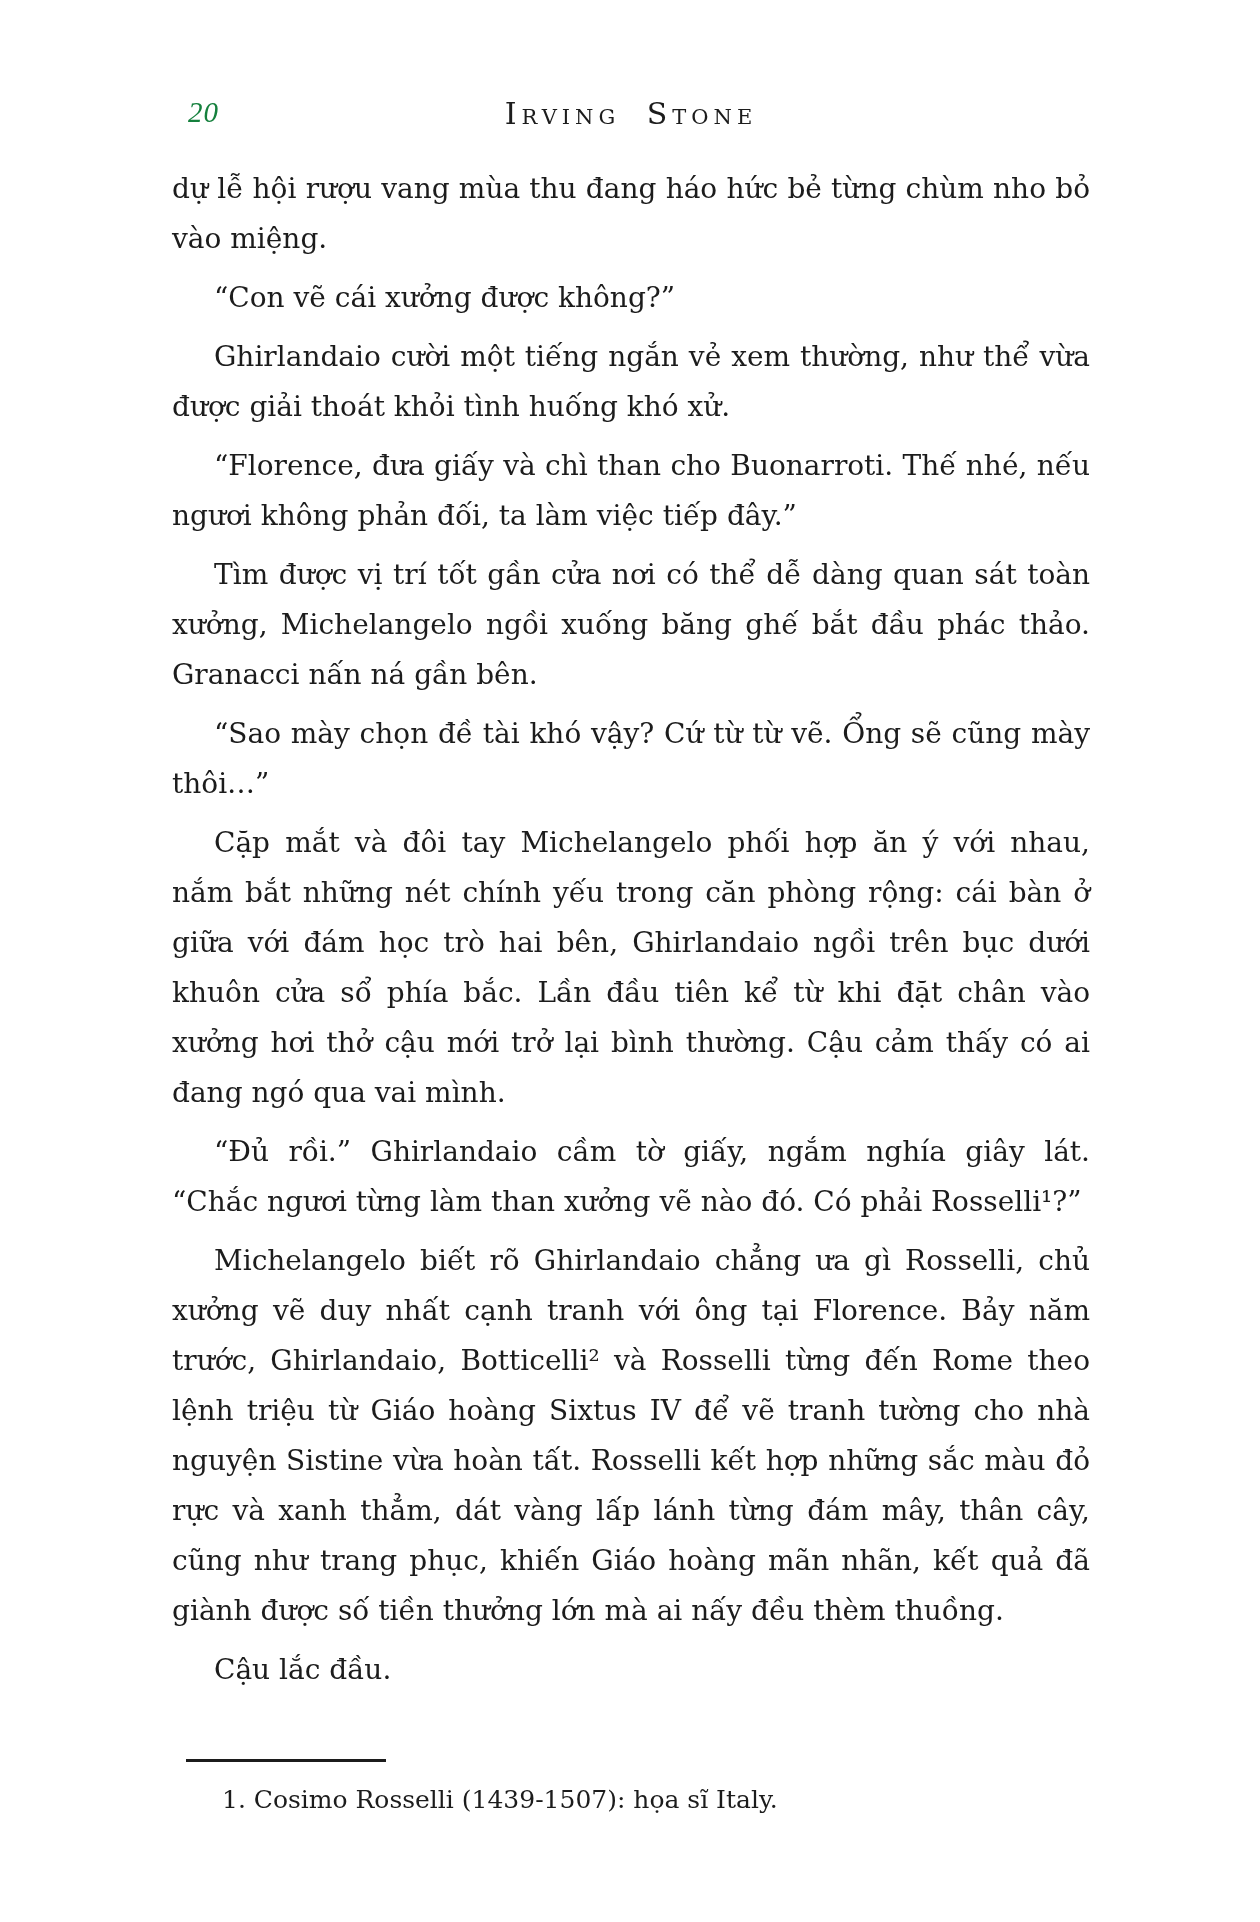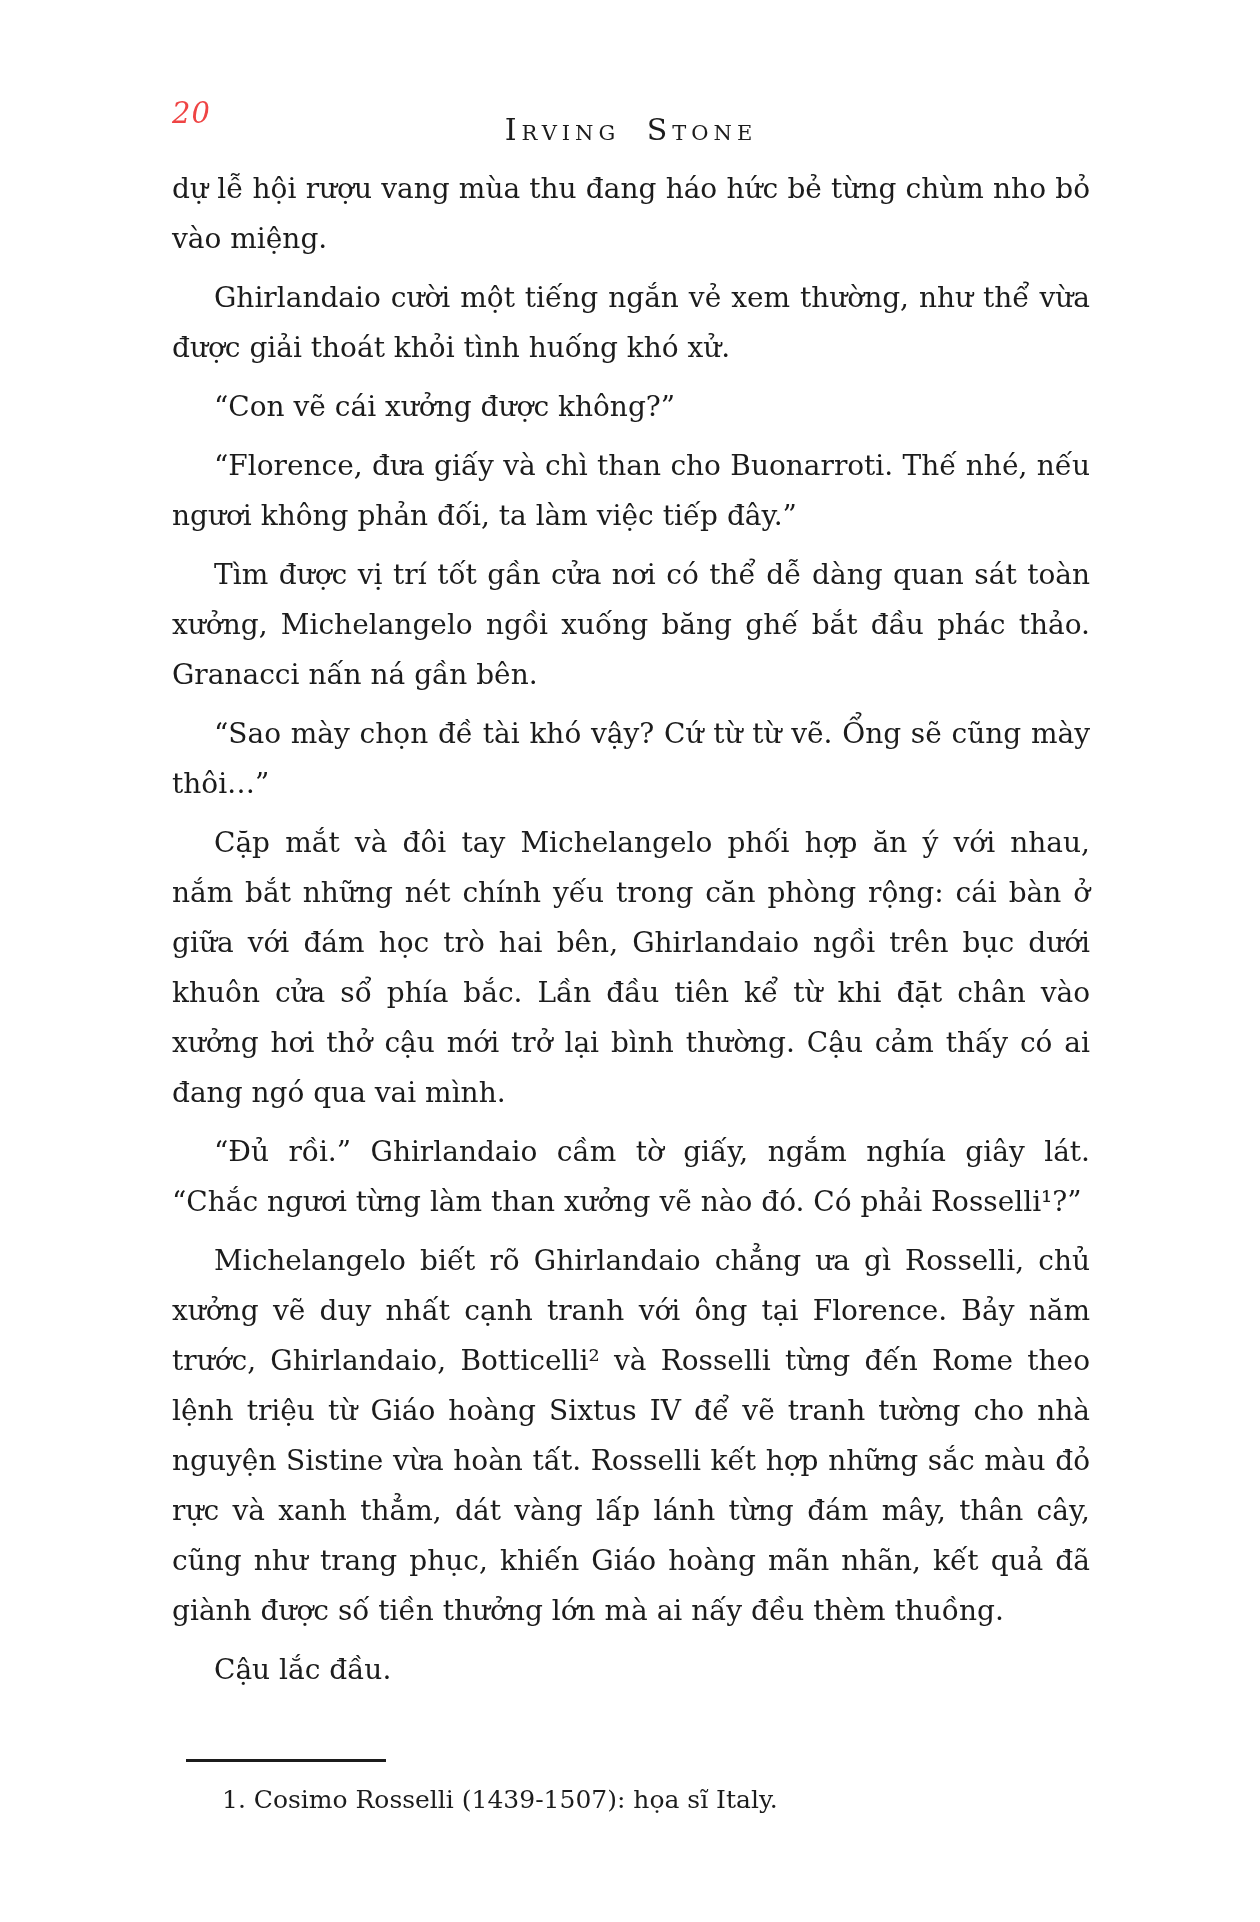--- a/index.html
+++ b/index.html
@@ -18,32 +18,33 @@
     box-sizing: border-box;
     padding: 96px 170px 0 172px;
     background: #ffffff;
   }
   .running-head {
     position: relative;
     height: 42px;
   }
   .page-number {
     position: absolute;
-    left: 0;
+    left: 16px;
     top: 0;
     font-style: italic;
     font-size: 29px;
     letter-spacing: 1px;
-    color: #ef4444;
+    color: #15803d;
+    font-family: Liberation Serif, serif;
   }
   .running-title {
     position: absolute;
     left: 0;
     right: 0;
-    top: 16px;
+    top: 0;
     text-align: center;
     font-variant: small-caps;
     font-size: 30px;
     letter-spacing: 5px;
     word-spacing: 12px;
     color: #1c1c1c;
   }
   .body-text {
     margin-top: 26px;
     font-size: 28px;
@@ -83,22 +84,22 @@
 
 <div class="page">
 
   <div class="running-head">
     <span class="page-number">20</span>
     <span class="running-title">Irving Stone</span>
   </div>
 
   <div class="body-text">
     <p class="no-indent">dự lễ hội rượu vang mùa thu đang háo hức bẻ từng chùm nho bỏ vào miệng.</p>
+    <p>“Con vẽ cái xưởng được không?”</p>
     <p>Ghirlandaio cười một tiếng ngắn vẻ xem thường, như thể vừa được giải thoát khỏi tình huống khó xử.</p>
-    <p>“Con vẽ cái xưởng được không?”</p>
     <p>“Florence, đưa giấy và chì than cho Buonarroti. Thế nhé, nếu ngươi không phản đối, ta làm việc tiếp đây.”</p>
     <p>Tìm được vị trí tốt gần cửa nơi có thể dễ dàng quan sát toàn xưởng, Michelangelo ngồi xuống băng ghế bắt đầu phác thảo. Granacci nấn ná gần bên.</p>
     <p>“Sao mày chọn đề tài khó vậy? Cứ từ từ vẽ. Ổng sẽ cũng mày thôi…”</p>
     <p>Cặp mắt và đôi tay Michelangelo phối hợp ăn ý với nhau, nắm bắt những nét chính yếu trong căn phòng rộng: cái bàn ở giữa với đám học trò hai bên, Ghirlandaio ngồi trên bục dưới khuôn cửa sổ phía bắc. Lần đầu tiên kể từ khi đặt chân vào xưởng hơi thở cậu mới trở lại bình thường. Cậu cảm thấy có ai đang ngó qua vai mình.</p>
     <p>“Đủ rồi.” Ghirlandaio cầm tờ giấy, ngắm nghía giây lát. “Chắc ngươi từng làm than xưởng vẽ nào đó. Có phải Rosselli¹?”</p>
     <p>Michelangelo biết rõ Ghirlandaio chẳng ưa gì Rosselli, chủ xưởng vẽ duy nhất cạnh tranh với ông tại Florence. Bảy năm trước, Ghirlandaio, Botticelli² và Rosselli từng đến Rome theo lệnh triệu từ Giáo hoàng Sixtus IV để vẽ tranh tường cho nhà nguyện Sistine vừa hoàn tất. Rosselli kết hợp những sắc màu đỏ rực và xanh thẳm, dát vàng lấp lánh từng đám mây, thân cây, cũng như trang phục, khiến Giáo hoàng mãn nhãn, kết quả đã giành được số tiền thưởng lớn mà ai nấy đều thèm thuồng.</p>
     <p>Cậu lắc đầu.</p>
   </div>
 
   <div class="footnote-block">

